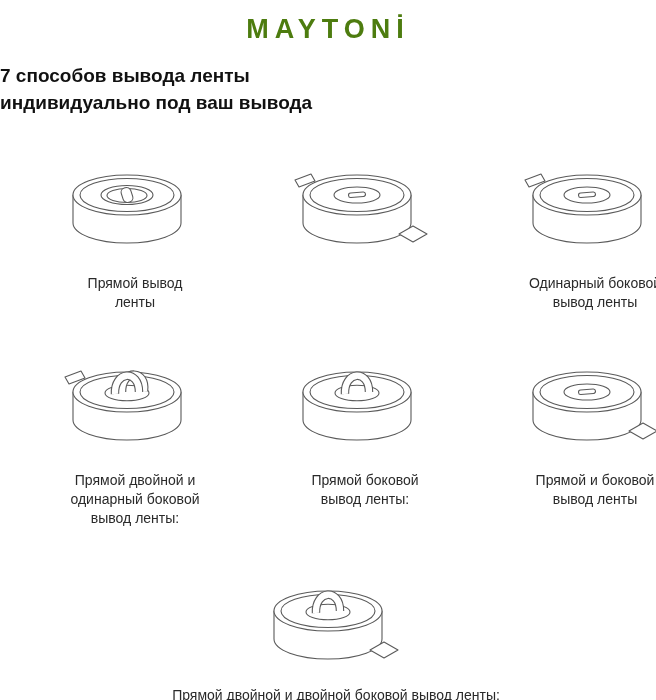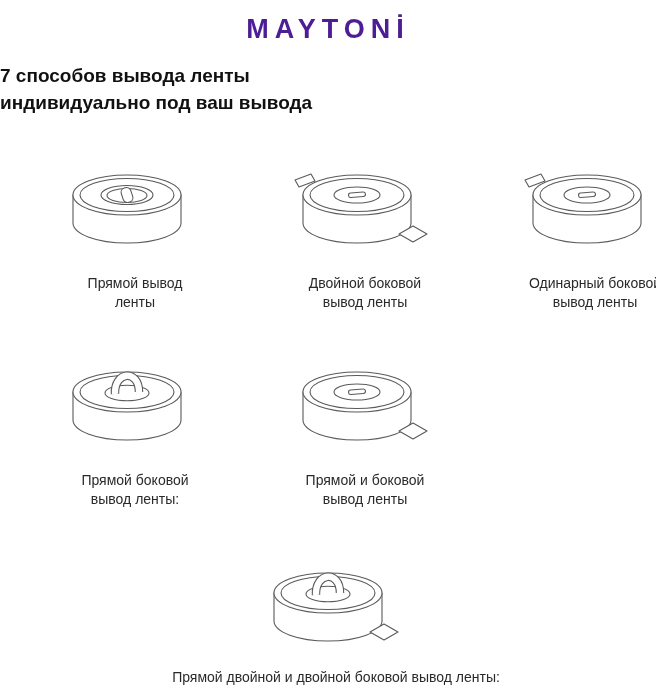--- a/index.html
+++ b/index.html
@@ -3,21 +3,21 @@
 <meta charset="utf-8">
 <style>
   html,body{margin:0;padding:0}
   body{
     width:656px;height:700px;background:#ffffff;overflow:hidden;
     font-family:"Liberation Sans", sans-serif;color:#1f1f1f;
   }
   .page{width:656px;height:700px;position:relative}
   .logo{
     text-align:center;padding-top:14px;font-size:27px;font-weight:600;
-    letter-spacing:6px;color:#4c1d95;
+    letter-spacing:6px;color:#4d7c0f;
   }
   .title{
     margin-top:18px;text-align:left;font-size:19px;font-weight:700;
     line-height:1.42;color:#111;
   }
   .row{
     display:grid;grid-template-columns:repeat(3,1fr);
     padding:0 12px;justify-items:center;
   }
   .row-1{margin-top:24px}
@@ -58,36 +58,49 @@
     <figure class="figure">
       <svg class="cup-svg" viewBox="0 0 150 105">
           <path d="M21 38 L21 66 A54 20 0 0 0 129 66 L129 38" fill="#fff" stroke="#5a5a5a" stroke-width="1.1" stroke-linejoin="round" stroke-linecap="round"></path>
           <ellipse cx="75" cy="38" rx="54" ry="20" fill="#fff" stroke="#5a5a5a" stroke-width="1.1" stroke-linejoin="round" stroke-linecap="round"></ellipse>
           <ellipse cx="75" cy="38" rx="47" ry="16.5" fill="none" stroke="#5a5a5a" stroke-width="1.1"></ellipse>
           <ellipse cx="75" cy="38" rx="23" ry="8" fill="#fff" stroke="#5a5a5a" stroke-width="1.1" stroke-linejoin="round" stroke-linecap="round"></ellipse>
           <rect x="66.5" y="35.5" width="17" height="4.5" rx="2.2" transform="rotate(-5 75 37.7)" fill="#fff" stroke="#5a5a5a" stroke-width="1.1" stroke-linejoin="round" stroke-linecap="round"></rect>
           <polygon points="13,23 29,17 33,24 17,30" fill="#fff" stroke="#5a5a5a" stroke-width="1.1" stroke-linejoin="round" stroke-linecap="round"></polygon>
           <polygon points="117,77 131,69 145,77 131,85" fill="#fff" stroke="#5a5a5a" stroke-width="1.1" stroke-linejoin="round" stroke-linecap="round"></polygon>
         </svg>
-      <figcaption class="caption">Двойной боковой вывод ленты</figcaption>
     </figure>
     <figure class="figure">
       <svg class="cup-svg" viewBox="0 0 150 105">
           <path d="M21 38 L21 66 A54 20 0 0 0 129 66 L129 38" fill="#fff" stroke="#5a5a5a" stroke-width="1.1" stroke-linejoin="round" stroke-linecap="round"></path>
           <ellipse cx="75" cy="38" rx="54" ry="20" fill="#fff" stroke="#5a5a5a" stroke-width="1.1" stroke-linejoin="round" stroke-linecap="round"></ellipse>
           <ellipse cx="75" cy="38" rx="47" ry="16.5" fill="none" stroke="#5a5a5a" stroke-width="1.1"></ellipse>
           <ellipse cx="75" cy="38" rx="23" ry="8" fill="#fff" stroke="#5a5a5a" stroke-width="1.1" stroke-linejoin="round" stroke-linecap="round"></ellipse>
           <rect x="66.5" y="35.5" width="17" height="4.5" rx="2.2" transform="rotate(-5 75 37.7)" fill="#fff" stroke="#5a5a5a" stroke-width="1.1" stroke-linejoin="round" stroke-linecap="round"></rect>
           <polygon points="13,23 29,17 33,24 17,30" fill="#fff" stroke="#5a5a5a" stroke-width="1.1" stroke-linejoin="round" stroke-linecap="round"></polygon>
         </svg>
       <figcaption class="caption">Одинарный боковой вывод ленты</figcaption>
     </figure>
   </div>
 
   <div class="row row-2">
+    <figure class="figure">
+      <svg class="cup-svg" viewBox="0 0 150 105">
+          <path d="M21 38 L21 66 A54 20 0 0 0 129 66 L129 38" fill="#fff" stroke="#5a5a5a" stroke-width="1.1" stroke-linejoin="round" stroke-linecap="round"></path>
+          <ellipse cx="75" cy="38" rx="54" ry="20" fill="#fff" stroke="#5a5a5a" stroke-width="1.1" stroke-linejoin="round" stroke-linecap="round"></ellipse>
+          <ellipse cx="75" cy="38" rx="47" ry="16.5" fill="none" stroke="#5a5a5a" stroke-width="1.1"></ellipse>
+          <ellipse cx="75" cy="39" rx="22" ry="7.8" fill="#fff" stroke="#5a5a5a" stroke-width="1.1" stroke-linejoin="round" stroke-linecap="round"></ellipse>
+          <path d="M70 38 C70 14 95 16 92 37" fill="none" stroke="#5a5a5a" stroke-width="8.5"></path>
+          <path d="M70 38 C70 14 95 16 92 37" fill="none" stroke="#fff" stroke-width="6.3"></path>
+          <path d="M63 40 C62 17 87 15 87 38" fill="none" stroke="#5a5a5a" stroke-width="8.5"></path>
+          <path d="M63 40 C62 17 87 15 87 38" fill="none" stroke="#fff" stroke-width="6.3"></path>
+          <polygon points="13,23 29,17 33,24 17,30" fill="#fff" stroke="#5a5a5a" stroke-width="1.1" stroke-linejoin="round" stroke-linecap="round"></polygon>
+        </svg>
+      <figcaption class="caption">Прямой двойной и одинарный боковой вывод ленты:</figcaption>
+    </figure>
     <figure class="figure">
       <svg class="cup-svg" viewBox="0 0 150 105">
           <path d="M21 38 L21 66 A54 20 0 0 0 129 66 L129 38" fill="#fff" stroke="#5a5a5a" stroke-width="1.1" stroke-linejoin="round" stroke-linecap="round"></path>
           <ellipse cx="75" cy="38" rx="54" ry="20" fill="#fff" stroke="#5a5a5a" stroke-width="1.1" stroke-linejoin="round" stroke-linecap="round"></ellipse>
           <ellipse cx="75" cy="38" rx="47" ry="16.5" fill="none" stroke="#5a5a5a" stroke-width="1.1"></ellipse>
           <ellipse cx="75" cy="39" rx="22" ry="7.8" fill="#fff" stroke="#5a5a5a" stroke-width="1.1" stroke-linejoin="round" stroke-linecap="round"></ellipse>
           <path d="M63 40 C62 17 87 15 87 38" fill="none" stroke="#5a5a5a" stroke-width="8.5"></path>
           <path d="M63 40 C62 17 87 15 87 38" fill="none" stroke="#fff" stroke-width="6.3"></path>
         </svg>
       <figcaption class="caption">Прямой боковой вывод ленты:</figcaption>

